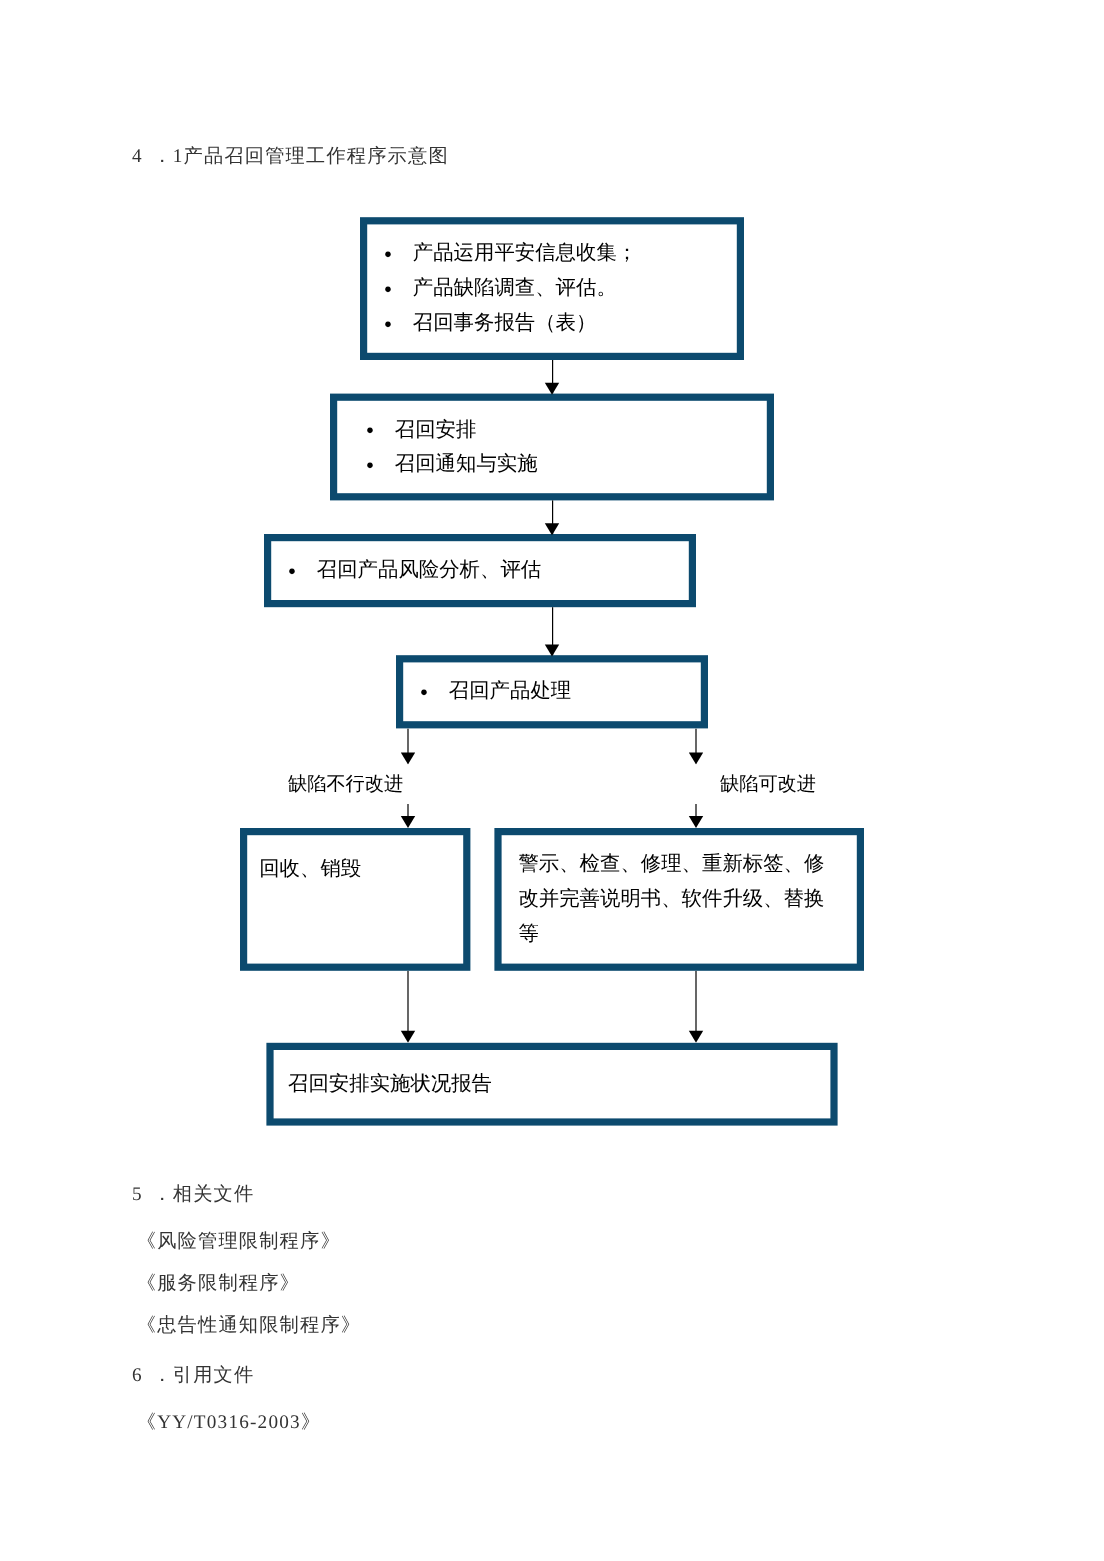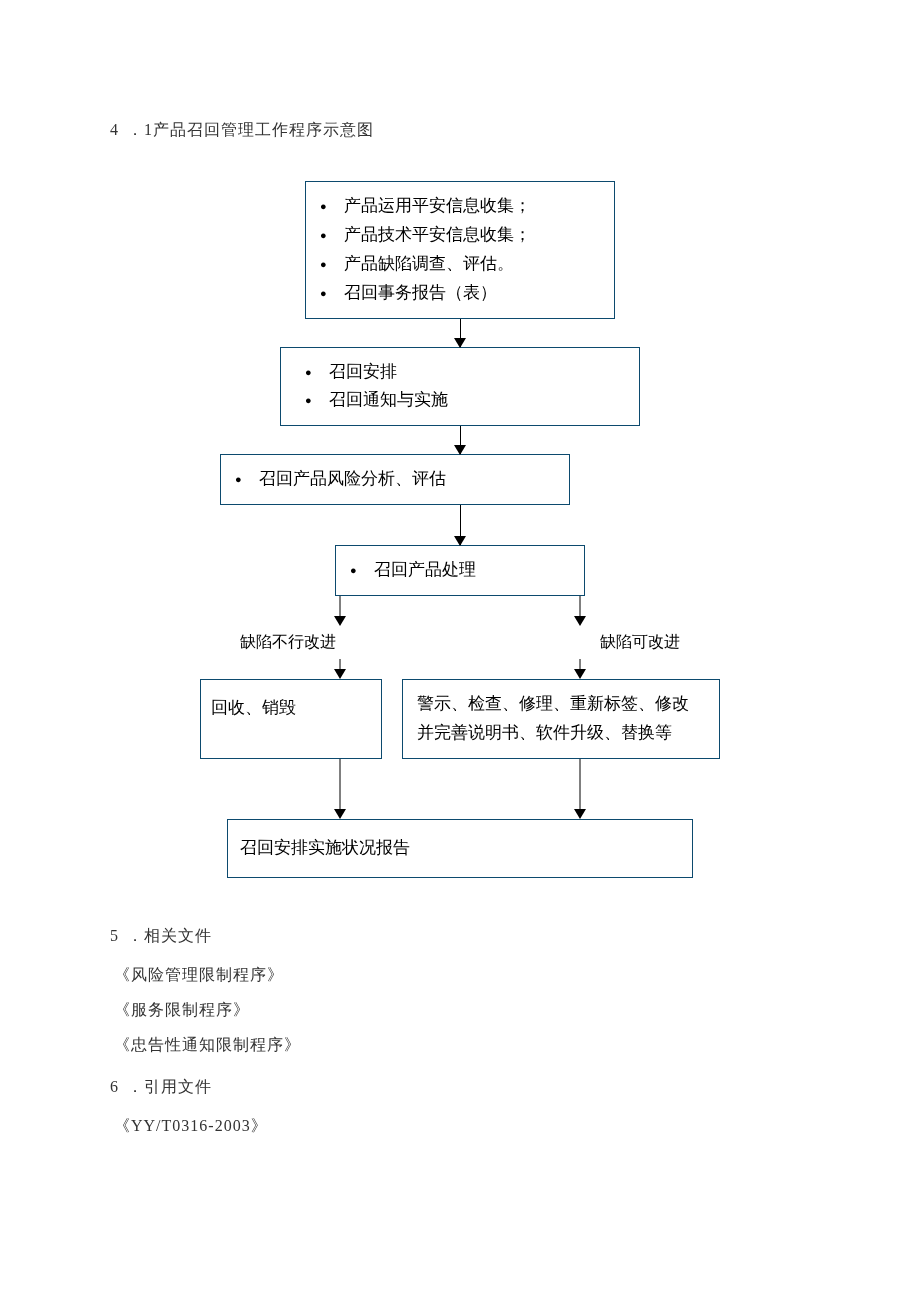--- a/index.html
+++ b/index.html
@@ -25,21 +25,21 @@
     margin-right: 8px;
   }
   .flowchart {
     width: 520px;
     margin: 40px auto 10px auto;
     position: relative;
     font-size: 17px;
     color: #000;
   }
   .box {
-    border: 1px solid #0c4a6e;
+    border: 6px solid #0c4a6e;
     padding: 10px 14px 10px 14px;
     margin: 0 auto;
     background: #fff;
     line-height: 1.7;
   }
   .box ul {
     list-style: none;
     margin: 0;
     padding: 0;
   }
@@ -116,21 +116,20 @@
 
   <div class="heading">
     <span class="num">4</span><span>．1产品召回管理工作程序示意图</span>
   </div>
 
   <div class="flowchart">
 
     <div class="box" style="width:280px;">
       <ul>
         <li>产品运用平安信息收集；</li>
-        <li>产品技术平安信息收集；</li>
         <li>产品缺陷调查、评估。</li>
         <li>召回事务报告（表）</li>
       </ul>
     </div>
 
     <div class="arrow-stem" style="height:28px;"></div>
     <div class="arrow-down"></div>
 
     <div class="box" style="width:320px;padding-left:24px;">
       <ul>

